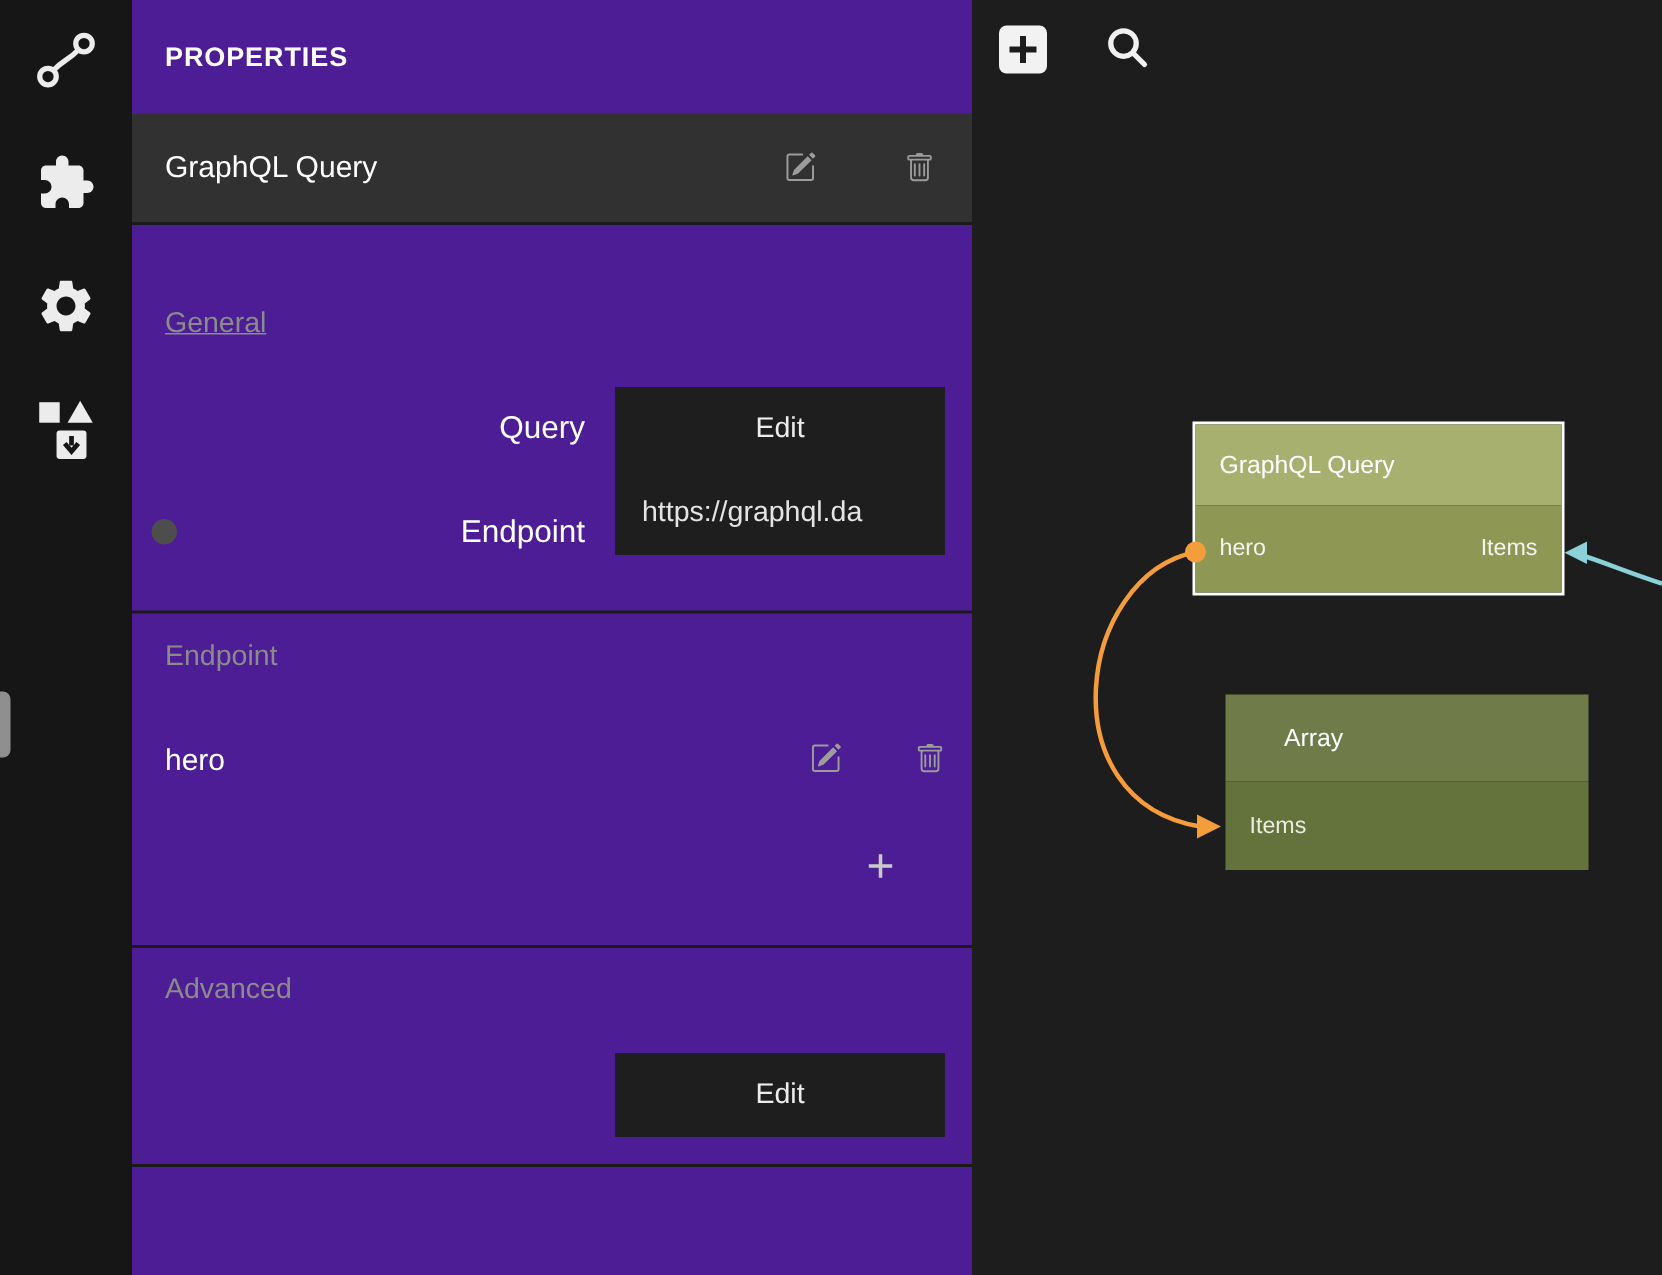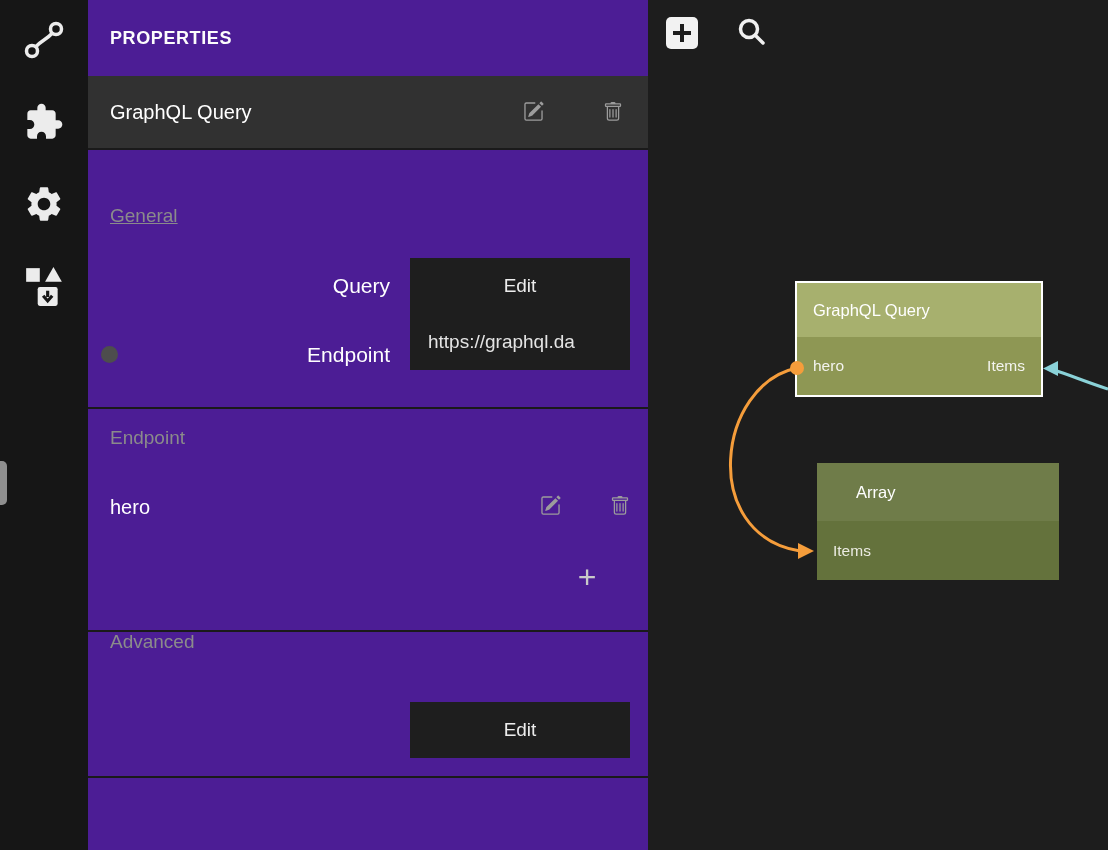--- a/index.html
+++ b/index.html
@@ -44,21 +44,21 @@
   .icon-btn {
     position:absolute; width:30px; height:30px; display:flex; align-items:center; justify-content:center;
     background:none; border:none; cursor:pointer; color:#9c9c9c; padding:0;
   }
   .node-row .edit-pos { left:430px; top:22px; }
   .node-row .del-pos  { left:510px; top:22px; }
 
   .sec-label { position:absolute; left:22px; color:#8b8b8b; font-size:19px; }
   #lbl-general  { top:205px;text-decoration:underline; }
   #lbl-results  { top:427px; }
-  #lbl-advanced { top:631px;text-align:center; }
+  #lbl-advanced { top:649px;text-align:center; }
 
   .field-label {
     position:absolute; left:0; width:302px; height:56px; line-height:56px;
     text-align:right; font-size:21px; color:#fff;
   }
   #lbl-query      { top:258px; }
   #lbl-endpoint   { top:327px; }
   #lbl-reqheaders { top:702px; }
 
   .ctl {

